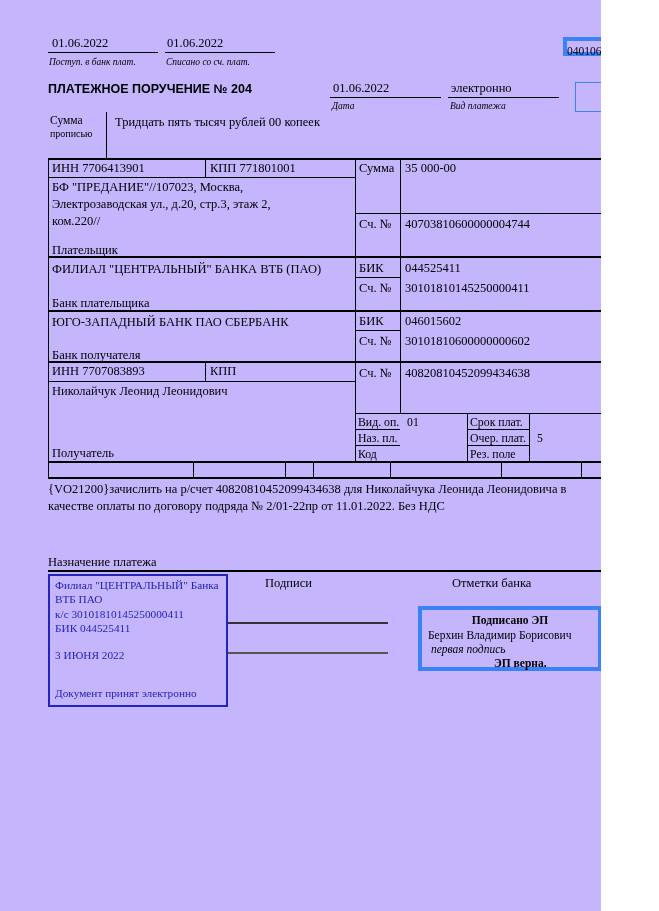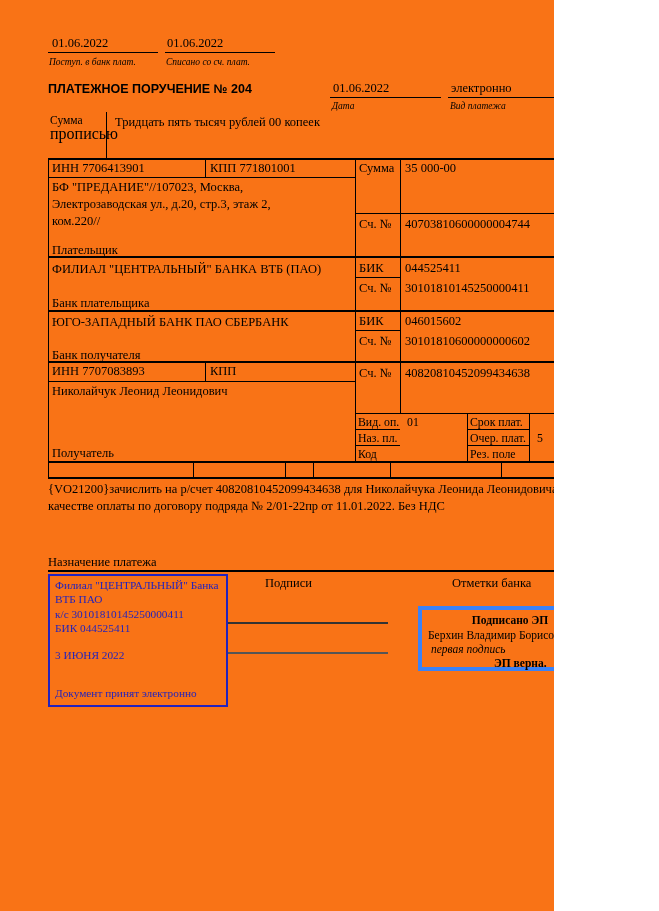--- a/index.html
+++ b/index.html
@@ -1,16 +1,16 @@
 <!DOCTYPE html>
 <html><head>
 <meta charset="utf-8">
 <style>
   html,body{margin:0;padding:0;background:#fff;}
-  .page{position:relative;width:554px;height:911px;background:#f97316;overflow:hidden;
+  .page{position:relative;width:601px;height:911px;background:#c4b5fd;overflow:hidden;
         font-family:"Liberation Serif",serif;color:#000;}
   .t{position:absolute;white-space:nowrap;font-size:12.5px;line-height:14px;}
   .w{position:absolute;font-size:12.5px;line-height:17px;white-space:normal;}
   .small{font-size:9.5px;line-height:10px;font-style:italic;}
   .sans{font-family:"Liberation Sans",sans-serif;}
   .b{font-weight:bold;}
   .i{font-style:italic;}
   .hl{position:absolute;background:#000;height:1px;}
   .vl{position:absolute;background:#000;width:1px;}
   .box{position:absolute;border:4px solid #3b82f6;box-sizing:border-box;}
@@ -40,21 +40,21 @@
   <span class="t sans b" style="left:48px;top:82px;font-size:12.5px;">ПЛАТЕЖНОЕ ПОРУЧЕНИЕ № 204</span>
   <span class="t" style="left:333px;top:81px;">01.06.2022</span>
   <div class="hl" style="left:330px;top:97px;width:111px;"></div>
   <span class="t small" style="left:332px;top:101px;">Дата</span>
   <span class="t" style="left:451px;top:81px;">электронно</span>
   <div class="hl" style="left:448px;top:97px;width:111px;"></div>
   <span class="t small" style="left:450px;top:101px;">Вид платежа</span>
   <div class="box" style="left:575px;top:82px;width:29px;height:30px;border-width:1.5px;"></div>
 
   <span class="t" style="left:50px;top:113px;font-size:11.5px;">Сумма</span>
-  <span class="t" style="left:50px;top:127px;font-size:16px;">прописью</span>
+  <span class="t" style="left:50px;top:127px;font-size:10px;">прописью</span>
   <div class="vl" style="left:106px;top:112px;height:46px;"></div>
   <span class="t" style="left:115px;top:115px;">Тридцать пять тысяч рублей 00 копеек</span>
 
   <div class="hl" style="left:48px;top:158px;width:559px;height:2px;"></div>
   <div class="vl" style="left:48px;top:158px;height:321px;"></div>
   <div class="vl" style="left:606px;top:158px;height:321px;"></div>
   <div class="hl" style="left:48px;top:177px;width:307px;"></div>
   <div class="vl" style="left:205px;top:158px;height:19px;"></div>
   <div class="vl" style="left:355px;top:158px;height:305px;"></div>
   <div class="vl" style="left:400px;top:158px;height:255px;"></div>

